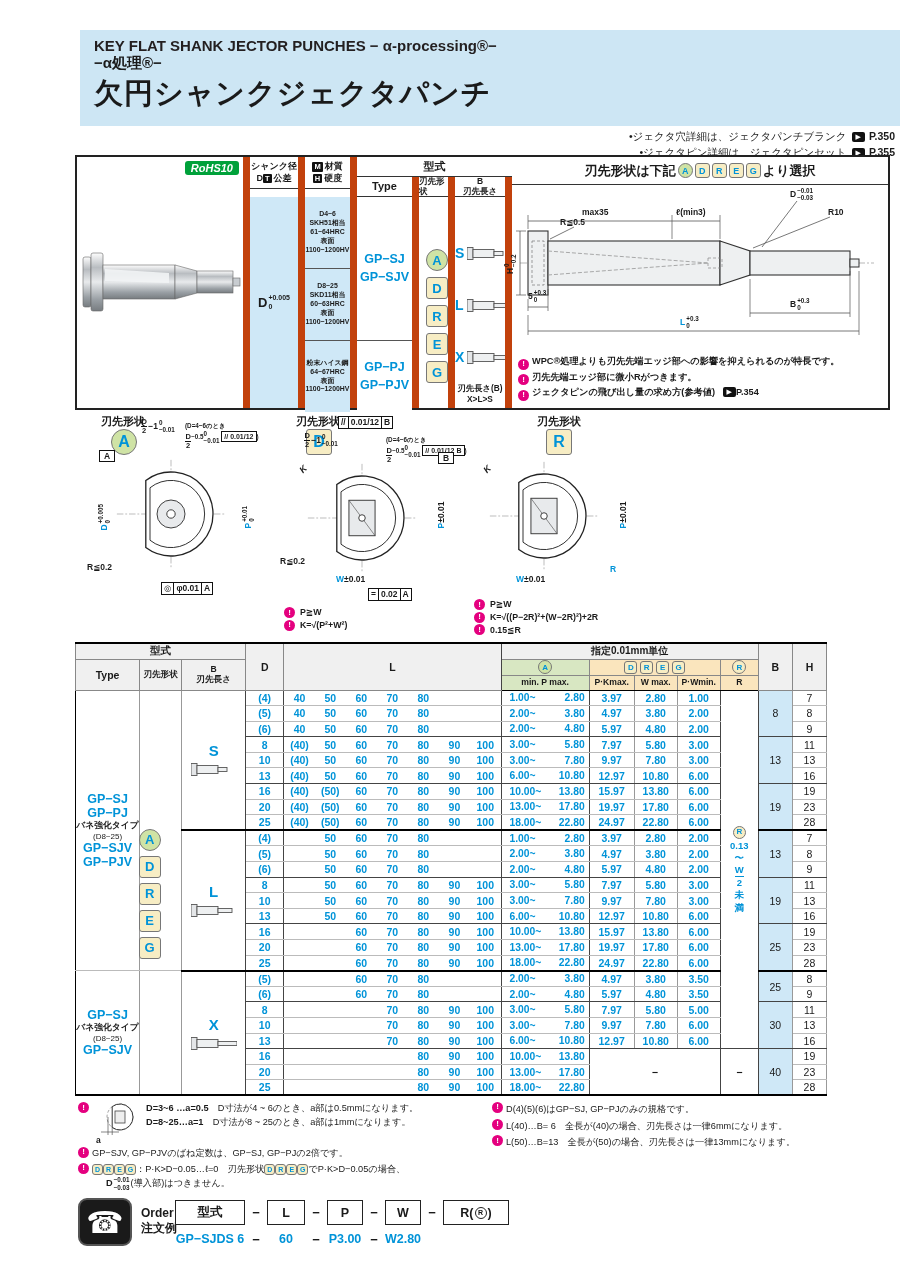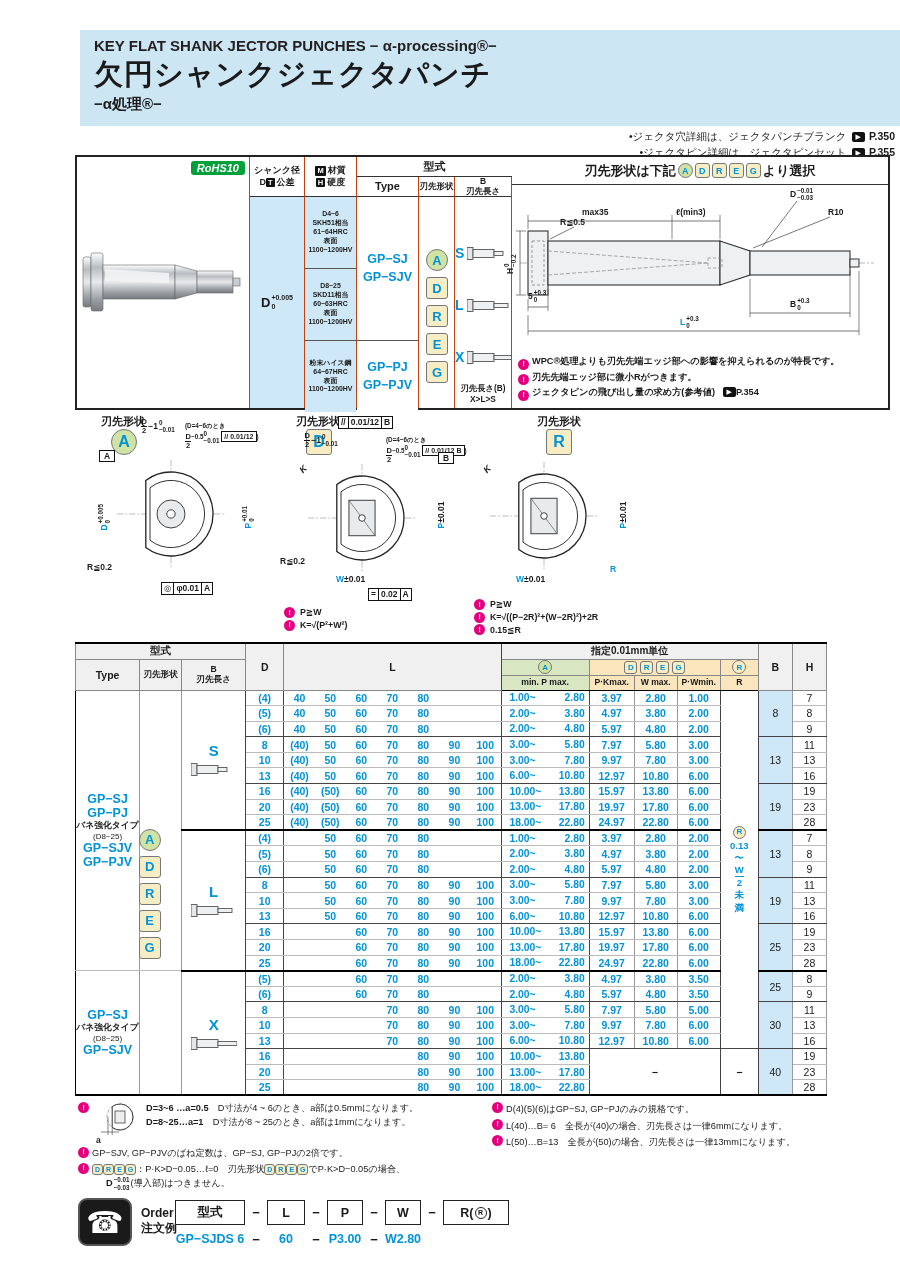--- a/index.html
+++ b/index.html
@@ -30,25 +30,25 @@
 .fr i{font-style:normal}
 .fr .fd{border-top:1px solid #111;padding:0 1px}
 .gdt{display:inline-flex;border:1px solid #111;background:#fff;font-size:7px;font-weight:bold;line-height:1.3;white-space:nowrap}
 .gdt span{padding:0 2px;border-right:1px solid #111}
 .gdt span:last-child{border-right:none}
 .dat{display:inline-block;border:1px solid #111;padding:0 4px;font-size:8.5px;font-weight:bold;background:#fff}
 .blue{color:#0093d8}
 .vrt{position:absolute;transform:rotate(-90deg);white-space:nowrap}
 
 #spec{position:absolute;left:75px;top:155px;width:815px;height:255px;border:2px solid #222;background:#fff}
-.scol{position:absolute;top:0;bottom:0;border-right:1px solid #c2410c}
+.scol{position:absolute;top:0;bottom:0;border-right:7px solid #c2410c}
 #sc1{left:0;width:173px}#sc2{left:173px;width:55px}#sc3{left:228px;width:52px}
 #sc4{left:280px;width:62px}#sc5{left:342px;width:36px}#sc6{left:378px;width:57px}
 #sc7{left:435px;right:0;border-right:none}
-.shead{position:absolute;left:0;right:0;top:0;height:40px;border-bottom:1px solid #333;display:flex;flex-direction:column;align-items:center;justify-content:center;font-size:9px;font-weight:bold;background:#fff;text-align:center;line-height:1.3}
+.shead{position:absolute;left:0;right:0;top:0;height:32px;border-bottom:1px solid #333;display:flex;flex-direction:column;align-items:center;justify-content:center;font-size:9px;font-weight:bold;background:#fff;text-align:center;line-height:1.3}
 .sbody{position:absolute;left:0;right:0;top:40px;bottom:0}
 .bgblu{background:#cfe8f7}
 .gh1{position:absolute;left:280px;width:155px;top:0;height:20px;line-height:18px;text-align:center;font-weight:bold;font-size:11px;border-bottom:1px solid #333;background:#fff;z-index:2}
 .sh2{position:absolute;left:0;right:0;top:20px;height:20px;display:flex;flex-direction:column;align-items:center;justify-content:center;font-size:8.5px;font-weight:bold;border-bottom:1px solid #333;background:#fff;z-index:3;line-height:1.1}
 .bbox{display:inline-block;background:#111;color:#fff;font-size:7.5px;padding:0 2px;border-radius:1px;margin-right:2px}
 .mcell{position:absolute;left:0;right:0;display:flex;flex-direction:column;align-items:center;justify-content:center;font-size:6.9px;line-height:1.3;font-weight:bold;border-bottom:1px solid #555;text-align:center}
 .tycell{position:absolute;left:0;right:0;display:flex;flex-direction:column;align-items:center;justify-content:center;color:#0093d8;font-weight:bold;font-size:12.5px;line-height:1.4;border-bottom:1px solid #555;background:#fff}
 #dtitle{position:absolute;left:0;right:0;top:0;height:28px;border-bottom:1.5px solid #333;display:flex;align-items:center;justify-content:center;gap:2px;font-size:13px;font-weight:bold;background:#fff}
 #bigdraw{position:absolute;left:0;right:0;top:28px;height:166px}
 #dnotes{position:absolute;left:6px;right:2px;top:197px;font-size:9.2px;font-weight:bold;line-height:1.55}
@@ -107,22 +107,22 @@
 .oval2{display:inline-flex;align-items:center;justify-content:center;height:20px;color:#0093d8;font-weight:bold;font-size:12.5px}
 .osep{font-weight:bold;font-size:13px;width:22px;text-align:center;flex:none}
 
 .rohs{position:absolute;right:4px;top:4px;background:#00a13a;color:#fff;font-weight:bold;font-style:italic;font-size:11px;padding:1px 6px;border-radius:3px}
 </style>
 </head>
 <body>
 
 <div id="band">
   <div id="t-en">KEY FLAT SHANK JECTOR PUNCHES − α-processing®−</div>
+  <div id="t-sub">−α処理®−</div>
   <div id="t-jp">欠円シャンクジェクタパンチ</div>
-  <div id="t-sub">−α処理®−</div>
 </div>
 
 <div id="toprefs">
     <div class="refline"><span>•ジェクタ穴詳細は、ジェクタパンチブランク</span><span class="cicon">▶</span><b>P.350</b></div>
     <div class="refline"><span>•ジェクタピン詳細は、ジェクタピンセット</span><span class="cicon">▶</span><b>P.355</b></div>
   </div>
 
 <div id="spec">
   <div class="scol" id="sc1">
     <span class="rohs">RoHS10</span>

